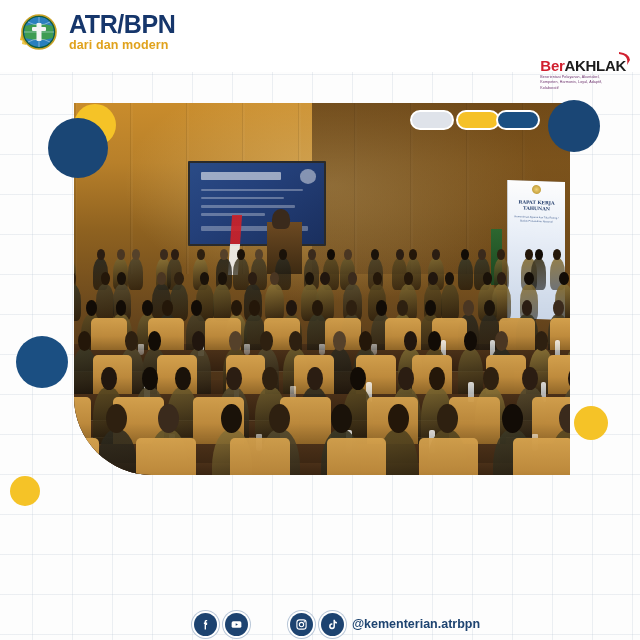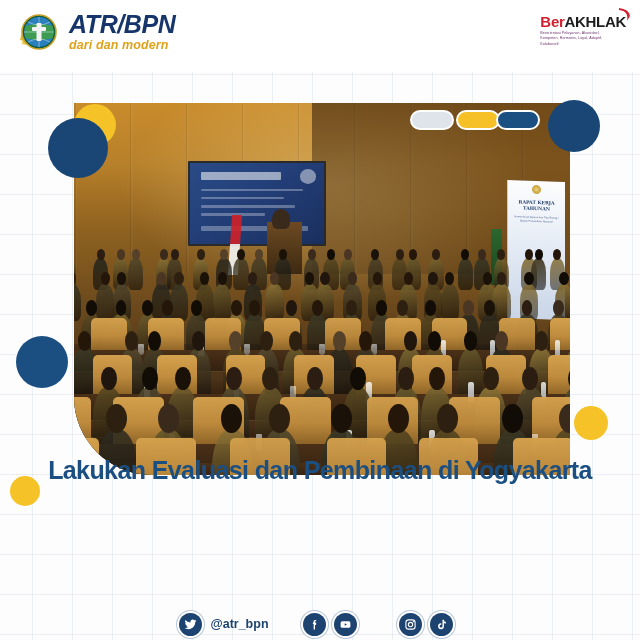--- a/index.html
+++ b/index.html
@@ -32,35 +32,35 @@
     background:#ffffff;
     z-index:40;
   }
   .brand{
     position:absolute;left:16px;top:10px;
     display:flex;align-items:center;gap:9px;
   }
   .brand-emblem{
     width:44px;height:44px;position:relative;flex:none;
   }
-  .brand-text{line-height:1;font-style:italic;}
+  .brand-text{line-height:1;}
   .brand-title{
     font-size:25px;font-weight:bold;color:#16366b;
     letter-spacing:-.4px;font-family:"Liberation Sans", sans-serif;
   }
   .brand-sub{
     font-size:12.5px;font-weight:bold;color:#e0a21c;
     letter-spacing:.1px;margin-top:2px;
   }
   
   .logos{
     position:absolute;right:14px;top:8px;
     display:flex;align-items:flex-start;gap:14px;
   }
-  .logo-berakhlak{position:relative;padding-top:6px;}
+  .logo-berakhlak{position:relative;padding-top:6px;margin-top:44px;}
   .ber-main{
     font-size:15px;font-weight:bold;color:#d1202f;letter-spacing:-.3px;
     line-height:1;white-space:nowrap;
   }
   .ber-main .ber-ber{color:#d1202f;}
   .ber-main .ber-akh{color:#1d1d1d;}
   .ber-sub{
     font-size:3.6px;color:#6b2f6b;line-height:1.5;margin-top:2px;
     letter-spacing:.1px;max-width:78px;
   }
@@ -598,34 +598,25 @@
   <div class="deco c-blue" style="left:16px;top:336px;width:52px;height:52px;"></div>
   <div class="deco c-blue-d" style="left:548px;top:100px;width:52px;height:52px;"></div>
   <div class="deco c-yellow" style="left:574px;top:406px;width:34px;height:34px;"></div>
   <div class="deco c-yellow" style="left:10px;top:476px;width:30px;height:30px;"></div>
 
   <div class="deco pill" style="left:410px;top:110px;width:44px;height:20px;background:#dfe3ea;"></div>
   <div class="deco pill" style="left:456px;top:110px;width:44px;height:20px;background:#f5c127;"></div>
   <div class="deco pill" style="left:496px;top:110px;width:44px;height:20px;background:#1b4f82;"></div>
 
   <div class="headline">
-    <div class="hl-line2">Lakukan Evaluasi dan Pembinaan di Yogyakarta</div>
   </div>
 
 
   <div class="socials">
 
-    <div class="sgroup">
-      <span class="sicon">
-        <svg width="13" height="13" viewBox="0 0 24 24">
-            <path fill="#fff" d="M23 4.9c-.8.4-1.7.6-2.6.8a4.5 4.5 0 0 0 2-2.5c-.9.5-1.9.9-2.9 1.1a4.5 4.5 0 0 0-7.7 4.1A12.8 12.8 0 0 1 2.5 3.6a4.5 4.5 0 0 0 1.4 6 4.4 4.4 0 0 1-2-.6v.1a4.5 4.5 0 0 0 3.6 4.4 4.5 4.5 0 0 1-2 .1 4.5 4.5 0 0 0 4.2 3.1A9 9 0 0 1 1 18.6a12.7 12.7 0 0 0 6.9 2c8.3 0 12.8-6.9 12.8-12.8v-.6c.9-.6 1.7-1.4 2.3-2.3z"></path>
-          </svg>
-      </span>
-      <span class="slabel">@atr_bpn</span>
-    </div>
 
     <div class="sgap"></div>
 
     <div class="sgroup">
       <span class="sicon">
         <svg width="13" height="13" viewBox="0 0 24 24">
             <path fill="#fff" d="M15.1 8.5h-2.2V7c0-.7.5-.9.8-.9h1.4V3.6h-2c-2.2 0-2.7 1.6-2.7 2.7v2.2H9v2.6h1.4V21h2.5v-7.9h2l.2-2.6z"></path>
           </svg>
       </span>
       <span class="sicon">
@@ -644,17 +635,18 @@
             <rect x="3.5" y="3.5" width="17" height="17" rx="5" fill="none" stroke="#fff" stroke-width="2"></rect>
             <circle cx="12" cy="12" r="4" fill="none" stroke="#fff" stroke-width="2"></circle>
             <circle cx="17.2" cy="6.9" r="1.2" fill="#fff"></circle>
           </svg>
       </span>
       <span class="sicon">
         <svg width="13" height="13" viewBox="0 0 24 24">
             <path fill="#fff" d="M16.5 3h-2.7v12.2a2.6 2.6 0 1 1-2.1-2.6v-2.8a5.4 5.4 0 1 0 4.8 5.4V9.1a6.4 6.4 0 0 0 3.7 1.2V7.6a3.7 3.7 0 0 1-3.7-3.7V3z"></path>
           </svg>
       </span>
+      <span class="slabel">@kementerian.atrbpn</span>
     </div>
 
   </div>
 
 </div>
 
 </body></html>

